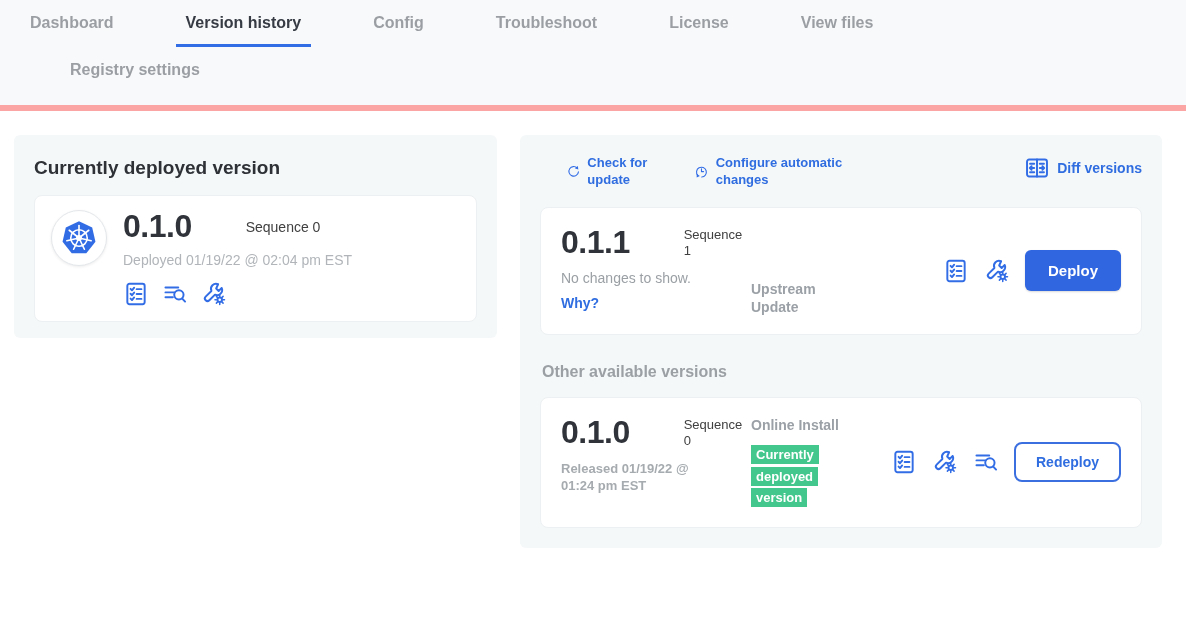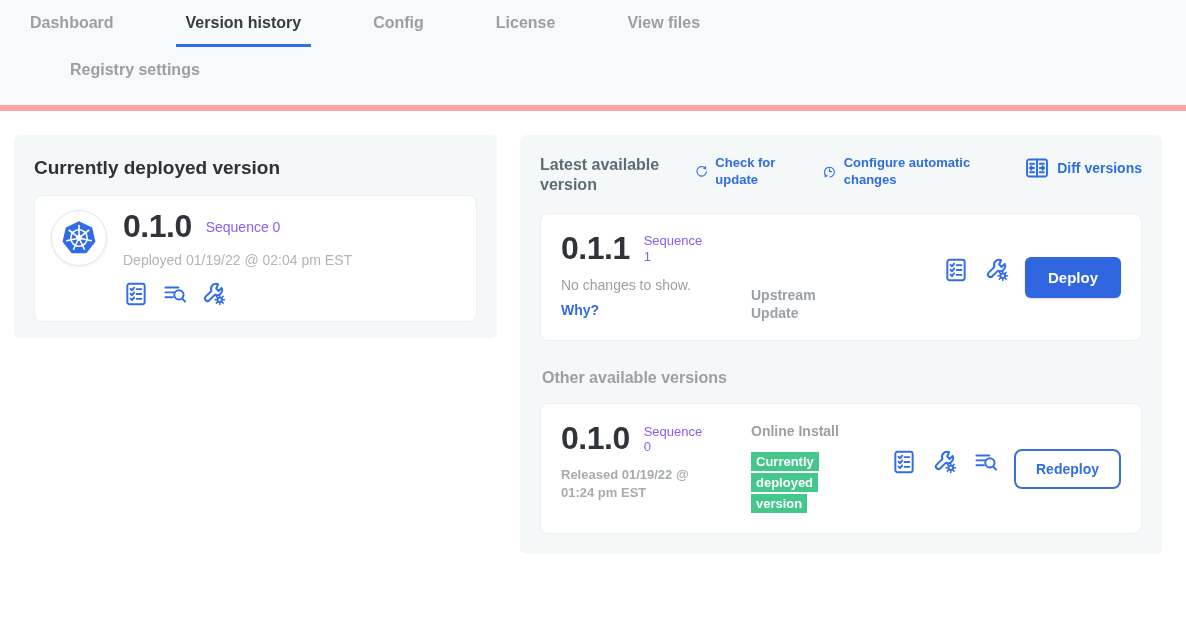--- a/index.html
+++ b/index.html
@@ -25,21 +25,21 @@
 
   .white-card { background: #ffffff; border: 1px solid #edf0f2; border-radius: 8px; }
 
   .deployed-card { padding: 14px 16px; display: flex; gap: 16px; align-items: flex-start; }
   .k8s-badge { width: 56px; height: 56px; border-radius: 50%; background: #fff;
     border: 1px solid #e4e7ea; box-shadow: 0 1px 3px rgba(0,0,0,.08);
     display: flex; align-items: center; justify-content: center; flex: none; }
 
   .version-row { display: flex; align-items: center; gap: 14px; }
   .version-number { font-size: 32px; font-weight: 800; color: #30343a; letter-spacing: -.5px; line-height: 1.05; }
-  .sequence { font-size: 14px; color: #8b5cf6; }
+  .sequence { font-size: 14px; color: #404040; margin-left: 40px; }
   .sequence.narrow { width: 62px; font-size: 13px; line-height: 1.2; }
   .deployed-date { font-size: 14px; color: #b1b5b9; margin-top: 8px; }
 
   .icon-row { display: flex; align-items: center; gap: 13px; margin-top: 13px; }
   .action-icon { display: inline-flex; cursor: pointer; }
   svg.ic { stroke: #326de6; fill: none; stroke-width: 1.8; stroke-linecap: round; stroke-linejoin: round; }
 
   
   .right-header { display: flex; align-items: flex-start; }
   .right-title { width: 128px; font-size: 16px; font-weight: 700; color: #5d6d75; line-height: 1.25; }
@@ -51,21 +51,21 @@
   .link-diff .lbl { font-size: 14px; white-space: nowrap; }
 
   
   .ver-card { margin-top: 18px; padding: 18px 20px; display: flex; align-items: flex-start; }
   .col-info { width: 190px; }
   .released { width: 142px; font-size: 13px; font-weight: 700; color: #a6abaf; line-height: 1.35; margin-top: 10px; }
   .note { font-size: 14px; color: #9ba0a5; margin-top: 11px; }
   .why-link { font-size: 14px; font-weight: 700; color: #2f6de0; margin-top: 9px; cursor: pointer; }
   .col-source { width: 100px; font-size: 14px; font-weight: 700; color: #9aa0a6; line-height: 1.3; }
   .col-source.offset { padding-top: 54px; }
-  .col-actions { margin-left: auto; align-self: center; display: flex; gap: 15px; }
+  .col-actions { margin-left: auto; align-self: center; display: flex; align-items: center; gap: 15px; }
 
   .btn-deploy { background: #3066e0; color: #fff; border: none; border-radius: 6px;
     font-family: inherit; font-size: 15px; font-weight: 700; padding: 12px 23px;
     cursor: pointer; box-shadow: 0 1px 2px rgba(0,0,0,.15); }
   .btn-redeploy { background: #fff; color: #2f6de0; border: 2px solid #3b6fe0; border-radius: 8px;
     font-family: inherit; font-size: 14px; font-weight: 700; padding: 10px 20px; cursor: pointer; }
 
   .section-label { font-size: 16px; font-weight: 700; color: #9ba0a5; margin: 28px 0 0 2px; }
   .ver-card.second { margin-top: 16px; }
 
@@ -119,20 +119,21 @@
       <line x1="14.6" y1="16" x2="18.4" y2="16"></line>
     </g>
   </defs>
 </svg>
 
 <header class="nav">
   <div class="nav-row1">
     <div class="tab">Dashboard</div>
     <div class="tab active">Version history</div>
     <div class="tab">Config</div>
+    <div class="tab">Troubleshoot</div>
     <div class="tab">License</div>
     <div class="tab">View files</div>
   </div>
   <div class="nav-row2">
     <span class="tab" style="padding-bottom:0">Registry settings</span>
   </div>
 </header>
 
 <main class="main">
 
@@ -178,21 +179,20 @@
               </svg>
             </span>
         </div>
       </div>
     </div>
   </section>
 
   <section class="panel right-panel">
 
     <div class="right-header">
-      <div class="right-title">Latest available version</div>
       <div class="hdr-link link-check">
         <svg class="ic" width="21" height="21" viewBox="0 0 24 24">
             <use href="#i-refresh"></use>
           </svg>
         <span class="lbl">Check for update</span>
       </div>
       <div class="hdr-link link-auto">
         <svg class="ic" width="21" height="21" viewBox="0 0 24 24">
             <use href="#i-autoupdate"></use>
           </svg>

